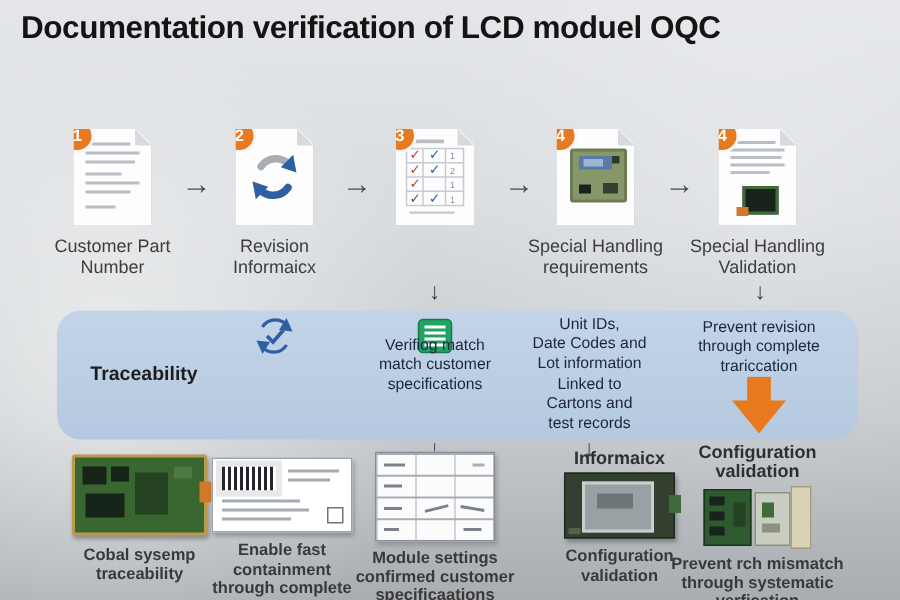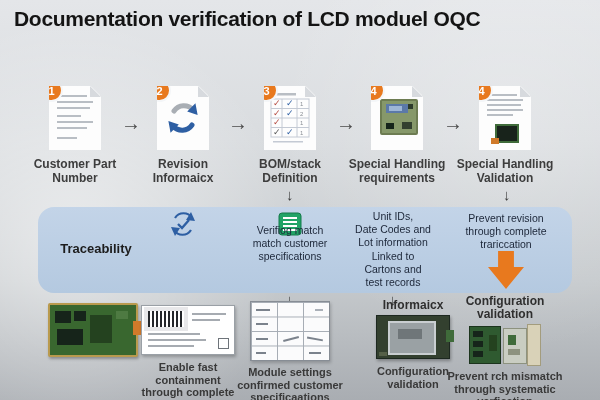--- a/index.html
+++ b/index.html
@@ -17,21 +17,21 @@
   
   .step{top:86px;width:108px;}
   .page{position:relative;width:52px;height:64px;margin:0 auto;background:#fdfdfd;
     box-shadow:2px 3px 5px rgba(60,60,70,.25);
     clip-path:polygon(0 0,80% 0,100% 16%,100% 100%,0 100%);}
   .fold{position:absolute;right:0;top:0;width:0;height:0;
     border-left:11px solid #d7dade;border-top:11px solid transparent;}
   .badge{position:absolute;left:-9px;top:-7px;width:19px;height:19px;border-radius:50%;
     background:#e8791e;border:2px solid #f4f6f8;color:#fff;font-size:11px;font-weight:bold;
     display:flex;align-items:center;justify-content:center;z-index:3;}
-  .steplabel{margin-top:7px;font-size:12px;font-weight:bold;line-height:14px;color:#3d3d3d;}
+  .steplabel{margin-top:7px;font-size:12px;font-weight:normal;line-height:14px;color:#3d3d3d;}
   .rarrow{top:112px;font-size:20px;color:#4a4a4a;}
   .darrow{font-size:15px;font-weight:bold;color:#3f3f3f;}
   
   #band{left:38px;top:207px;width:534px;height:86px;border-radius:16px;
     background:linear-gradient(180deg,#c3d4e8,#b4c9e0);}
   .bandtext{font-size:10.5px;line-height:13px;color:#1c2638;}
   #trace{left:44px;top:241px;width:104px;font-size:13px;font-weight:bold;color:#1d1d1d;text-align:center;}
   .fatarrow{width:36px;height:38px;background:#e8791e;
     clip-path:polygon(28% 0,72% 0,72% 42%,100% 42%,50% 100%,0 42%,28% 42%);}
   
@@ -124,22 +124,20 @@
         <text x="3" y="33" font-size="9" fill="#b5493f">✓</text>
         <text x="3" y="43" font-size="9" fill="#555">✓</text>
           <text x="16" y="43" font-size="9" fill="#2e5fa3">✓</text>
         <text x="30" y="14" font-size="6" fill="#8a8f96">1</text>
           <text x="30" y="24" font-size="6" fill="#8a8f96">2</text>
         <text x="30" y="33" font-size="6" fill="#8a8f96">1</text>
           <text x="30" y="43" font-size="6" fill="#8a8f96">1</text>
         <rect x="3" y="49" width="30" height="1.5" fill="#c4cad4"></rect>
       </svg>
     </div>
-    <div class="steplabel pre">BOM/stack
-Definition</div>
   </div>
 
   <div class="abs step ctr" style="left:343px">
     <div class="page">
       <div class="fold"></div>
       <div class="badge">4</div>
       <div class="mod4">
         <div class="strip">
             <i></i>
           </div>
@@ -218,20 +216,22 @@
 
   <div class="abs ctr" style="left:38px;top:303px;width:110px">
     <div class="pcb1">
       <div class="chip" style="left:5px;top:6px;width:16px;height:12px"></div>
       <div class="chip" style="left:24px;top:6px;width:12px;height:10px"></div>
       <div class="chip" style="left:7px;top:24px;width:26px;height:16px"></div>
       <div class="chip" style="left:40px;top:10px;width:22px;height:28px;background:#24421f"></div>
       <div class="chip" style="right:8px;top:6px;width:12px;height:8px;background:#4e7a42"></div>
       <div class="pcbtab"></div>
     </div>
+    <div class="botcap pre" style="margin-top:7px">Cobal sysemp
+traceability</div>
   </div>
 
   <div class="abs ctr" style="left:133px;top:305px;width:110px">
     <div class="lbl2">
       <div class="bars"></div>
       <div class="gline" style="left:50px;top:7px;width:34px"></div>
       <div class="gline" style="left:50px;top:13px;width:28px;height:1.5px"></div>
       <div class="gline" style="left:6px;top:27px;width:52px"></div>
       <div class="gline" style="left:6px;top:33px;width:58px"></div>
       <div class="gline" style="left:6px;top:39px;width:46px"></div>

